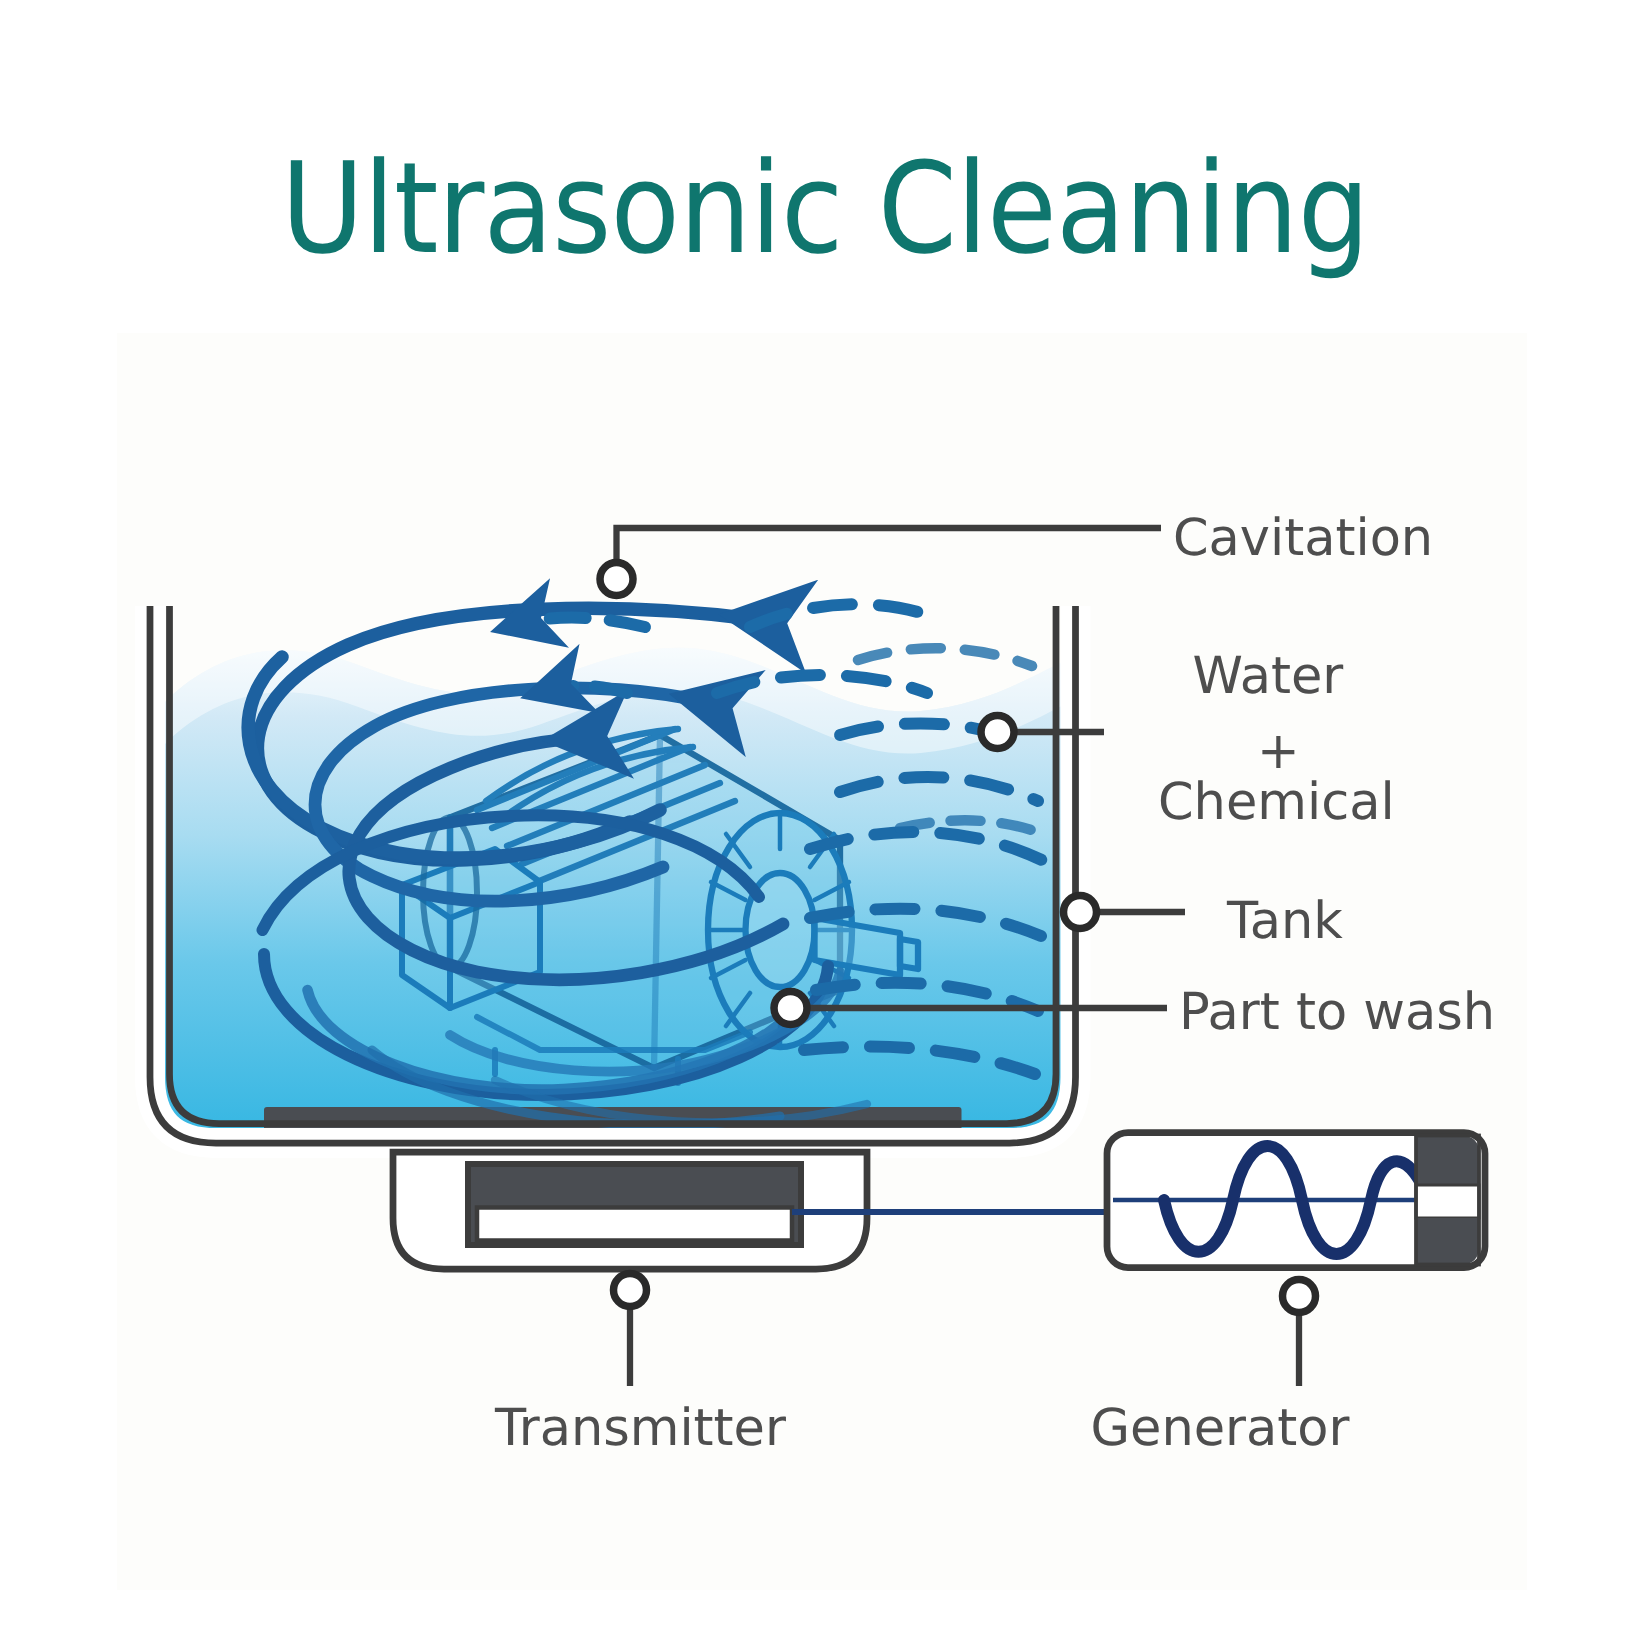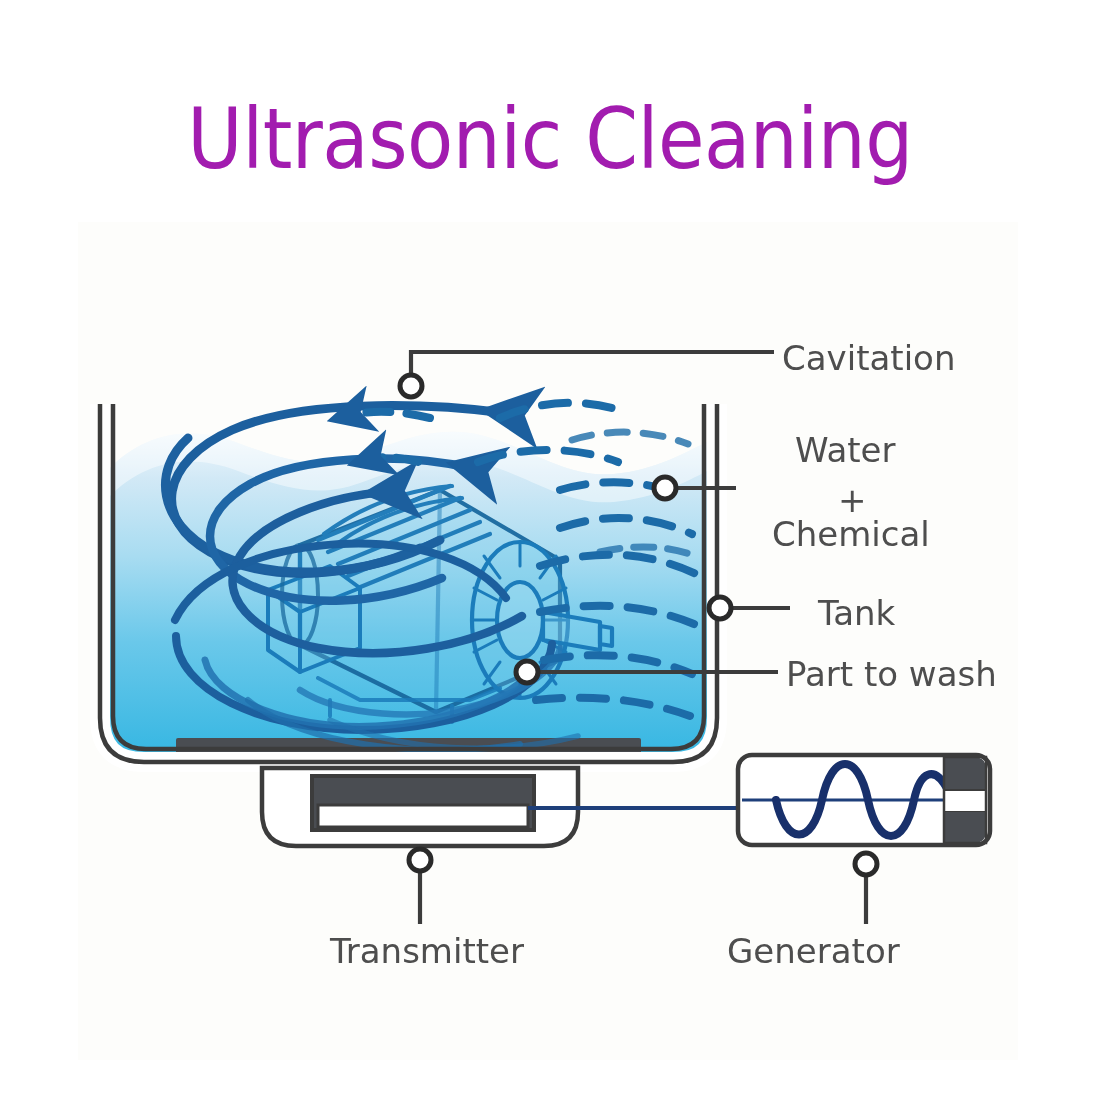--- a/index.html
+++ b/index.html
@@ -12,21 +12,21 @@
   #panel{
     position:absolute;left:78px;top:222px;width:940px;height:838px;
     background:#fdfdfb;
   }
   #title{
     position:absolute;left:0;top:96px;width:1100px;
     text-align:center;
     font-size:84px;line-height:86px;
     font-family:"DejaVu Sans Condensed","Liberation Sans Narrow","DejaVu Sans",sans-serif;
     font-stretch:condensed;
-    color:#a21caf;
+    color:#0f766e;
     letter-spacing:-0.5px;
     white-space:nowrap;
   }
   svg#diagram{position:absolute;left:0;top:0;width:1100px;height:1100px;}
   .lbl{
     fill:#4e4e4e;
     font-family:"DejaVu Sans","Liberation Sans",sans-serif;
     font-size:34px;
   }
 </style>

